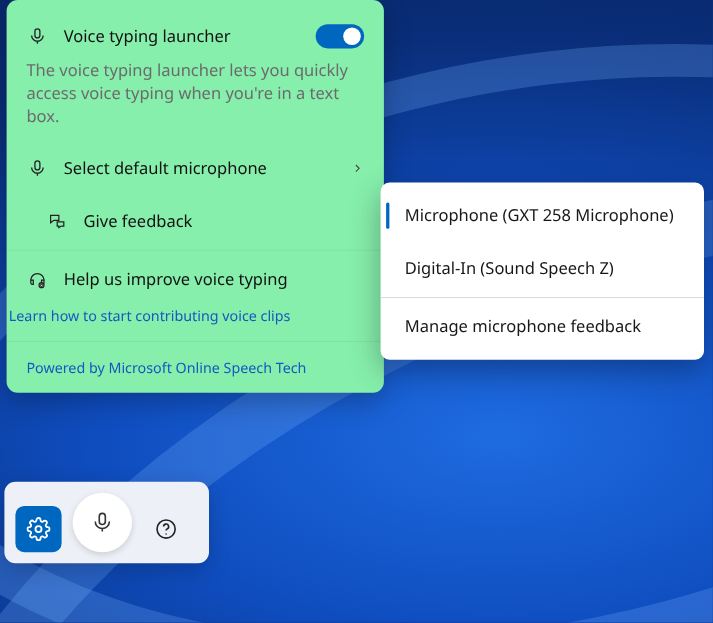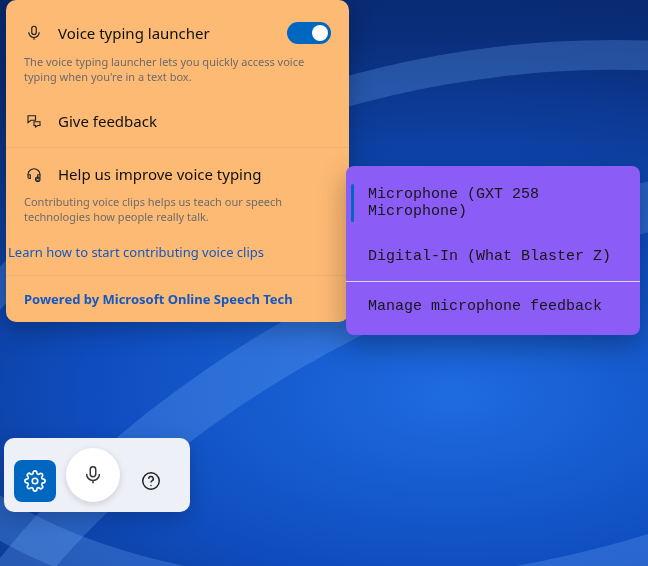--- a/index.html
+++ b/index.html
@@ -13,54 +13,53 @@
   .bg { position:absolute; inset:0; background:
     radial-gradient(1200px 600px at 70% 70%, #1e6be0 0%, #0f4dbf 30%, #0a2e7a 60%, #061e54 100%);
     overflow:hidden; }
   .wave { position:absolute; border-radius:50%; border:40px solid rgba(120,180,255,0.25); }
   .w1 { width:1400px; height:900px; left:-200px; top:-300px; transform:rotate(-15deg); }
   .w2 { width:1200px; height:700px; left:-100px; top:50px; transform:rotate(-10deg); border-width:30px;}
   .w3 { width:1600px; height:1000px; left:-150px; top:200px; transform:rotate(-20deg); border-width:50px;}
   
   .panel {
     position:absolute; left:6px; top:0; width:343px;
-    background:#fdba74; border-radius:10px;
+    background:#86efac; border-radius:10px;
     box-shadow: 0 8px 24px rgba(0,0,0,0.25);
     padding: 14px 0 0 0;
     color:#1a1a1a;
   }
   .row { display:flex; align-items:center; gap:14px; padding:8px 18px; }
   .row .icon { width:20px; height:20px; flex:0 0 20px; display:flex; align-items:center; justify-content:center; }
   .row .label { flex:1; font-size:15px; color:#111; }
   .row.click { cursor:pointer; }
   .caret { margin-left:auto; color:#444; font-size:14px; }
-  .desc { font-size:11px; color:#6b6b6b; line-height:1.4; padding:2px 18px 12px 18px; }
+  .desc { font-size:15px; color:#6b6b6b; line-height:1.4; padding:2px 18px 12px 18px; }
   .divider { height:0; border-top:1px solid rgba(0,0,0,0.05); margin:2px 0; }
   .link { font-size:13px; color:#1558c0; padding:6px 18px 12px 2px; cursor:pointer; display:block; }
-  .footer-link { font-size:13px; color:#1558c0; padding:12px 18px 14px 18px; display:block;font-weight:bold; }
+  .footer-link { font-size:13px; color:#1558c0; padding:12px 18px 14px 18px; display:block; }
   
   .toggle { width:44px; height:22px; border-radius:11px; background:#0067c0; position:relative; flex:0 0 44px; }
   .toggle .knob { position:absolute; width:16px; height:16px; background:#fff; border-radius:50%; top:3px; right:3px; }
   
   .toolbar {
     position:absolute; left:4px; top:438px; width:186px; height:74px;
     background:#eef0f7; border-radius:10px; box-shadow:0 6px 20px rgba(0,0,0,0.2);
     display:flex; align-items:flex-end; gap:10px; padding:0 10px 10px 10px;
   }
   .tb-btn { width:42px; height:42px; border-radius:8px; display:flex; align-items:center; justify-content:center; cursor:pointer; }
   .tb-settings { background:#0067c0; color:#fff; }
   .tb-mic { width:54px; height:54px; border-radius:50%; background:#fff; box-shadow:0 2px 6px rgba(0,0,0,0.15); }
   .tb-help { background:transparent; color:#222; }
   
   .flyout {
     position:absolute; left:346px; top:166px; width:294px;
-    background:#8b5cf6; border-radius:8px;
+    background:#ffffff; border-radius:8px;
     box-shadow:0 10px 28px rgba(0,0,0,0.3);
     padding:6px 0;
-    font-family:Liberation Mono, monospace;
   }
   .fly-item { padding:14px 18px 14px 22px; font-size:15px; color:#171717; cursor:pointer; position:relative; }
   .fly-item.selected::before {
     content:""; position:absolute; left:5px; top:12px; bottom:12px; width:3px; background:#0067c0; border-radius:2px;
   }
   .fly-div { height:1px; background:#d8dbe3; margin:2px 0; }
   svg { display:block; }
 </style>
 </head>
 <body>
@@ -109,22 +108,36 @@
         </svg>
     </span>
     <span class="label">Voice typing launcher</span>
     <div class="toggle">
         <div class="knob"></div>
       </div>
   </div>
   <div class="desc">The voice typing launcher lets you quickly access voice typing when you're in a text box.</div>
 
 
+  <div class="row click" style="padding-top:14px;padding-bottom:14px;">
+    <span class="icon">
+      <svg width="18" height="18" viewBox="0 0 24 24" fill="none" stroke="#222" stroke-width="1.6">
+          <rect x="9" y="3" width="6" height="11" rx="3"></rect>
+          <path d="M5 11a7 7 0 0 0 14 0M12 18v3"></path>
+        </svg>
+    </span>
+    <span class="label">Select default microphone</span>
+    <span class="caret">
+      <svg width="12" height="12" viewBox="0 0 24 24" fill="none" stroke="#444" stroke-width="2">
+          <path d="M9 6l6 6-6 6"></path>
+        </svg>
+    </span>
+  </div>
 
-  <div class="row click" style="padding-top:14px;padding-bottom:14px;">
+  <div class="row click" style="padding-top:14px;padding-bottom:14px;margin-left:18px;">
     <span class="icon">
       <svg width="18" height="18" viewBox="0 0 24 24" fill="none" stroke="#222" stroke-width="1.5">
           <path d="M4 5h10v6H8l-4 3V5z"></path>
           <path d="M12 13h8v5h-3l-3 2v-2h-2z"></path>
         </svg>
     </span>
     <span class="label">Give feedback</span>
   </div>
 
   <div class="divider"></div>
@@ -134,27 +147,26 @@
       <svg width="18" height="18" viewBox="0 0 24 24" fill="none" stroke="#222" stroke-width="1.5">
           <path d="M4 13a8 8 0 0 1 16 0"></path>
           <path d="M4 13v3a2 2 0 0 0 2 2h1v-5H4zM20 13v3a2 2 0 0 1-2 2h-1v-5h3z"></path>
           <circle cx="17" cy="19" r="3" fill="#f5f6fa"></circle>
           <rect x="15.5" y="18" width="3" height="2.5" rx="0.5" stroke-width="1.2"></rect>
           <path d="M16 18v-.6a1 1 0 0 1 2 0V18" stroke-width="1.2"></path>
         </svg>
     </span>
     <span class="label">Help us improve voice typing</span>
   </div>
-  <div class="desc">Contributing voice clips helps us teach our speech technologies how people really talk.</div>
 
   <a class="link">Learn how to start contributing voice clips</a>
 
   <div class="divider"></div>
 
   <a class="footer-link">Powered by Microsoft Online Speech Tech</a>
 </div>
 
 <div class="flyout">
   <div class="fly-item selected">Microphone (GXT 258 Microphone)</div>
-  <div class="fly-item">Digital-In (What Blaster Z)</div>
+  <div class="fly-item">Digital-In (Sound Speech Z)</div>
   <div class="fly-div"></div>
   <div class="fly-item">Manage microphone feedback</div>
 </div>
 
 </body></html>

